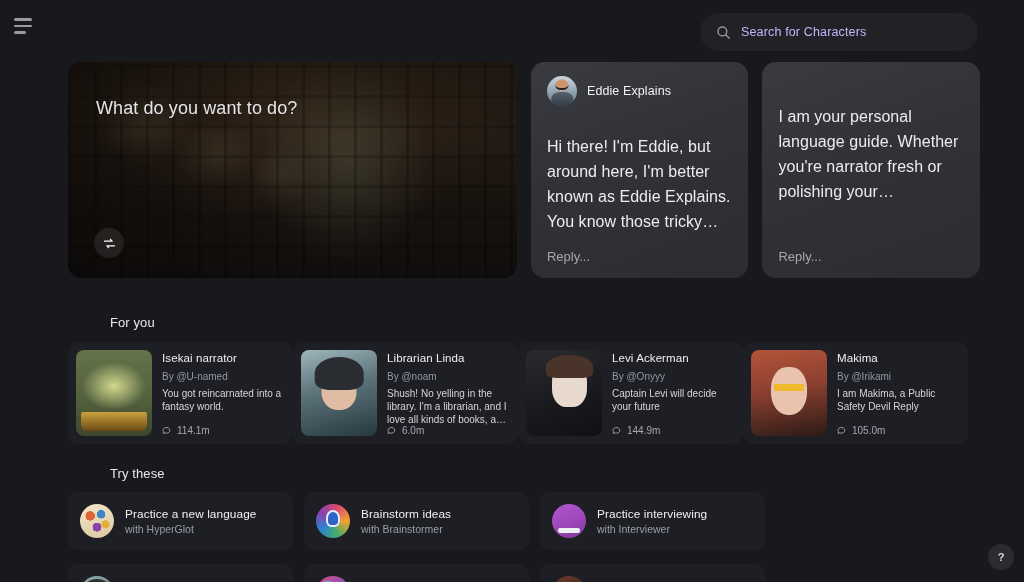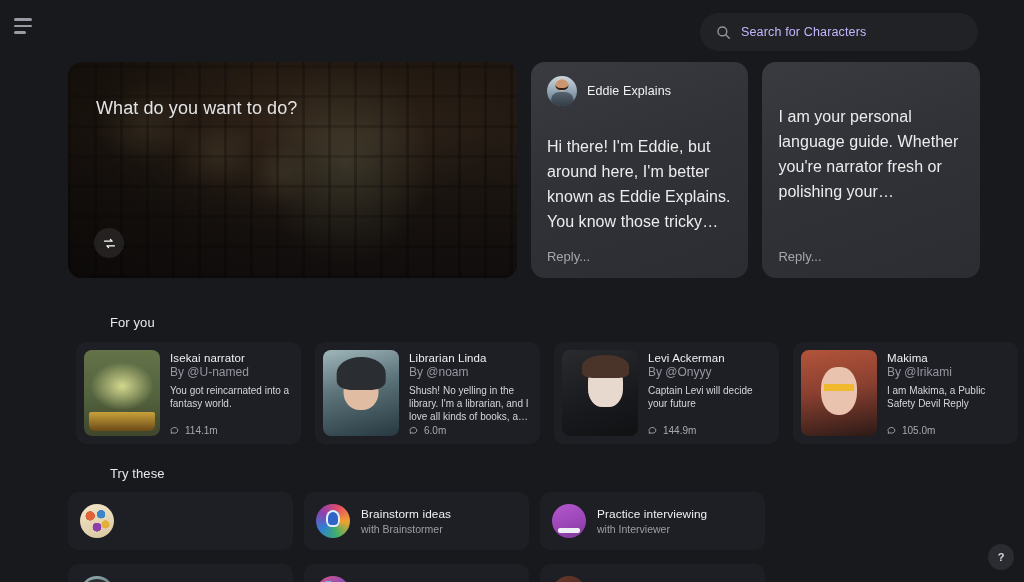--- a/index.html
+++ b/index.html
@@ -234,35 +234,35 @@
 
   
   .section-title {
     position: absolute; left: 78px;
     font-size: 13px; color: #e9e9eb; font-weight: 400; letter-spacing: .1px; margin-left: 32px;
   }
   #for-you-title { top: 315px; }
   #try-these-title { top: 466px; text-align: right; }
 
   .foryou-row {
-    position: absolute; left: 76px; top: 342px;
-    display: flex; gap: 14px;
+    position: absolute; left: 68px; top: 342px;
+    display: flex; 
   }
   .fcard {
     width: 225px; height: 102px;
     background: #1e1f24;
     border-radius: 10px;
     padding: 8px;
     display: flex; gap: 10px;
     cursor: pointer;
   }
   .fcard-thumb { width: 76px; height: 86px; border-radius: 8px; flex: 0 0 auto; overflow: hidden; position: relative; }
   .fcard-body { flex: 1 1 auto; min-width: 0; position: relative; padding-top: 2px; }
   .fcard-name { font-size: 11.5px; color: #f0f0f2; font-weight: 400; letter-spacing: .1px; white-space: nowrap; overflow: hidden; text-overflow: ellipsis; }
-  .fcard-by { font-size: 12px; color: #9496a0; margin-top: 1px; }
+  .fcard-by { font-size: 10px; color: #9496a0; margin-top: 7px; }
   .fcard-desc {
     font-size: 10px; line-height: 13px; color: #d4d5d9; margin-top: 5px;
     display: -webkit-box; -webkit-line-clamp: 3; -webkit-box-orient: vertical; overflow: hidden;
   }
   .fcard-stat {
     position: absolute; left: 0; bottom: 0;
     display: flex; align-items: center; gap: 5px;
     font-size: 10px; color: #a7a8b0;
   }
   .fcard-stat svg { display: block; }
@@ -419,20 +419,24 @@
     </div>
   </div>
 </div>
 
 <div class="section-title" id="try-these-title">Try these</div>
 
 <div class="try-grid">
 
   <div class="tcard">
     <div class="tcard-av av-world"></div>
+    <div class="tcard-txt">
+      <div class="tcard-title">Practice a new language</div>
+      <div class="tcard-sub">with HyperGlot</div>
+    </div>
   </div>
 
   <div class="tcard">
     <div class="tcard-av av-brain"></div>
     <div class="tcard-txt">
       <div class="tcard-title">Brainstorm ideas</div>
       <div class="tcard-sub">with Brainstormer</div>
     </div>
   </div>
 

